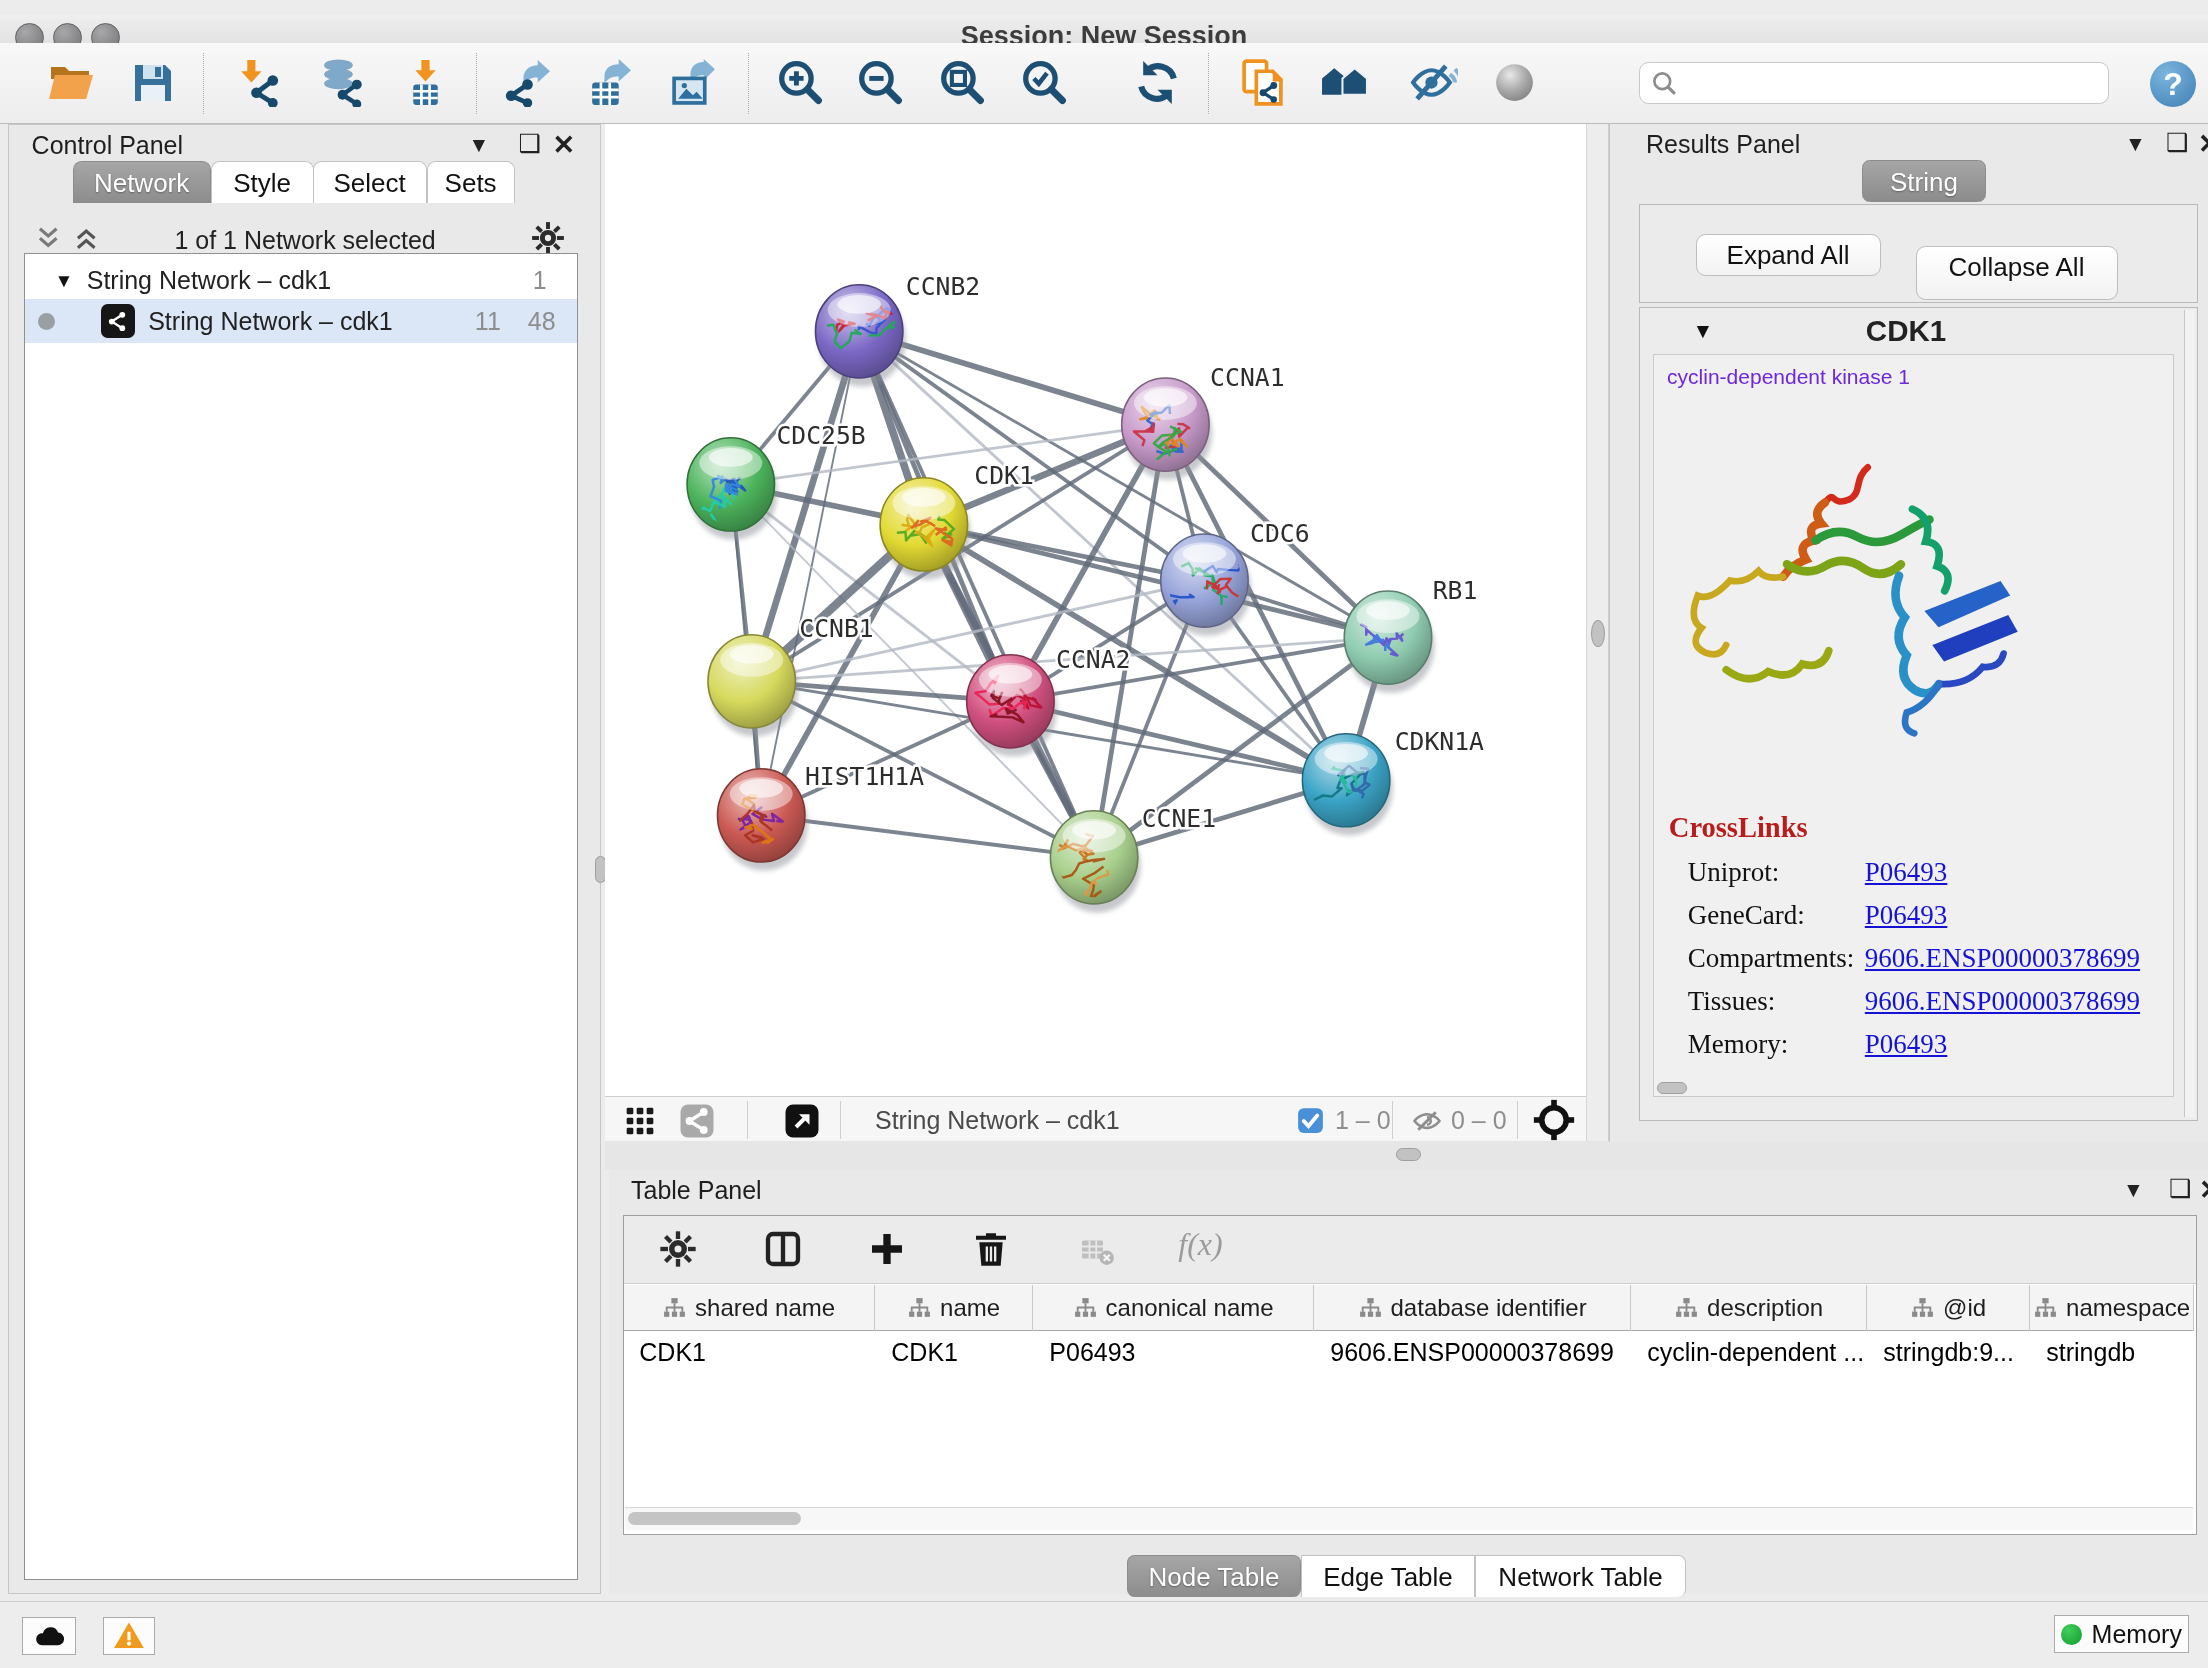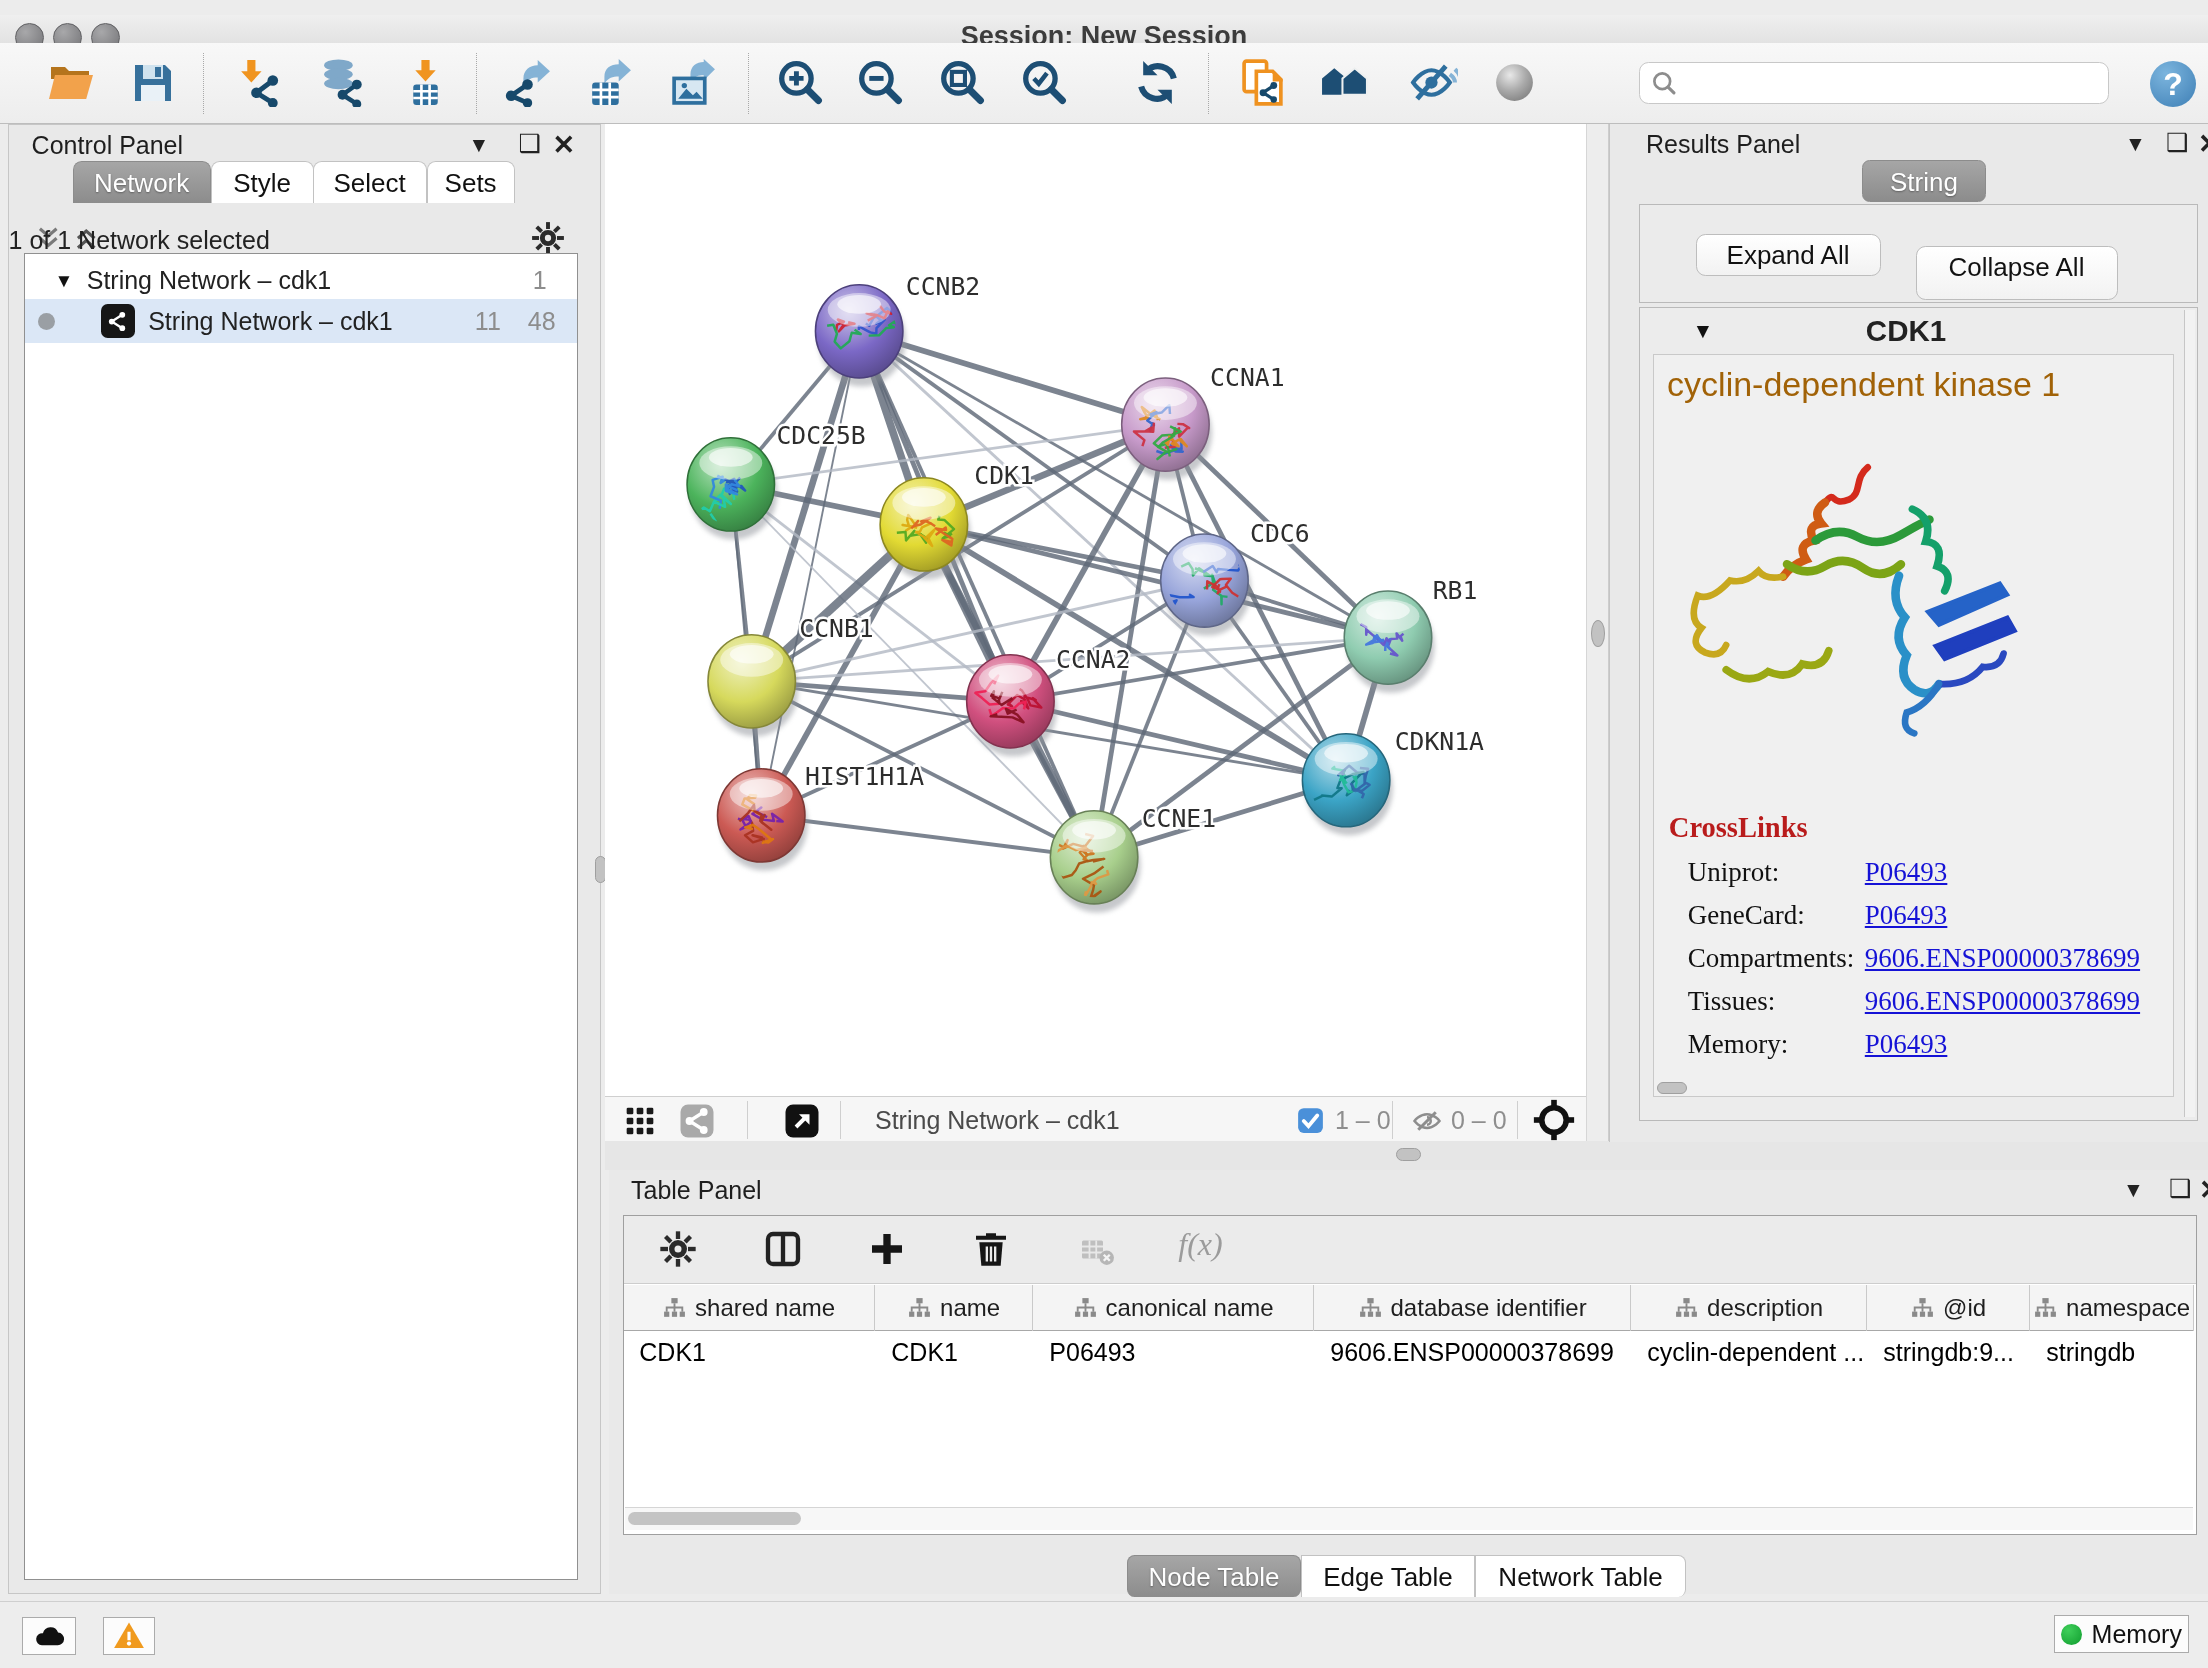--- a/index.html
+++ b/index.html
@@ -272,21 +272,21 @@
     <div class="abs" style="left:25px;top:99px">
       <svg width="28.5" height="28.5" viewBox="0 0 24 24">
           <path d="m5 4 7 6 7-6M5 12l7 6 7-6" fill="none" stroke="#7a7a7a" stroke-width="2.6"></path>
         </svg>
     </div>
     <div class="abs" style="left:63px;top:99px">
       <svg width="28.5" height="28.5" viewBox="0 0 24 24">
           <path d="m5 20 7-6 7 6M5 12l7-6 7 6" fill="none" stroke="#555" stroke-width="2.6"></path>
         </svg>
     </div>
-    <div class="abs" style="left:0;top:101px;width:593px;font-size:25px">1 of 1 Network selected</div>
+    <div class="abs" style="left:0;top:101px;width:593px;text-align:center;font-size:25px">1 of 1 Network selected</div>
     <div class="abs" style="left:521px;top:95px">
       <svg width="36" height="36" viewBox="0 0 24 24">
           <g fill="#2b2b2b">
             <circle cx="12" cy="12" r="5.4"></circle>
             <g id="teeth">
               <rect x="10.7" y="1.4" width="2.6" height="4.6"></rect>
               <rect x="10.7" y="18" width="2.6" height="4.6"></rect>
               <rect x="1.4" y="10.7" width="4.6" height="2.6"></rect>
               <rect x="18" y="10.7" width="4.6" height="2.6"></rect>
               <rect x="10.7" y="1.4" width="2.6" height="4.6" transform="rotate(45 12 12)"></rect>
@@ -724,21 +724,21 @@
 
     <div class="abs rbox" style="left:28.5px;top:80px;width:559px;height:99px">
       <div class="abs btn" style="left:56px;top:28.5px;width:185px;height:42px;line-height:40px">Expand All</div>
       <div class="abs btn" style="left:276px;top:41px;width:202px;height:54px;line-height:40px">Collapse All</div>
     </div>
 
     <div class="abs rbox" style="left:28.5px;top:183px;width:559px;height:814px;background:#ececec">
       <div class="abs" style="left:53px;top:11.4px;font-size:21px;color:#111">▼</div>
       <div class="abs" style="left:0;top:5.7px;width:533px;text-align:center;font-size:29.5px;font-weight:bold">CDK1</div>
       <div class="abs" style="left:13.3px;top:46px;width:521px;height:743px;background:#f0f0f0;border:1px solid #c9c9c9;box-sizing:border-box">
-        <div class="abs" style="left:13.3px;top:9.5px;font-size:34px;color:#a16207">cyclin-dependent kinase 1</div>
+        <div class="abs" style="left:13.3px;top:9.5px;font-size:21px;color:#6d28d9">cyclin-dependent kinase 1</div>
 
         <svg class="abs" style="left:19px;top:95px" width="361" height="314" viewBox="0 0 380 330">
           <g fill="none" stroke-linecap="round">
             <path d="M205 18 C 190 30, 200 45, 185 52 C 165 60, 172 40, 160 55" stroke="#d42a1c" stroke-width="7"></path>
             <path d="M160 55 q -14 10 -4 22 q -16 2 -8 18 q -18 4 -8 20 q -16 6 -24 18" stroke="#cf5c14" stroke-width="9"></path>
             <path d="M116 133 q -18 4 -26 -6 q -14 14 -30 10 q -20 22 -34 16 q -10 26 4 34 q -14 18 4 26 q 16 6 22 -8" stroke="#c8a81e" stroke-width="7"></path>
             <path d="M56 231 q 24 18 44 2 q 24 10 36 -8 q 22 6 28 -14" stroke="#9aa814" stroke-width="8"></path>
             <path d="M120 120 q 20 14 40 2 t 40 2 t 40 -4" stroke="#7ca416" stroke-width="9"></path>
             <path d="M150 95 q 22 -16 44 -4 t 46 -2 t 30 -16" stroke="#2c9a3a" stroke-width="9"></path>
             <path d="M252 62 q 22 10 14 34 q 20 2 12 26 q 18 6 8 26" stroke="#14a06a" stroke-width="8"></path>

